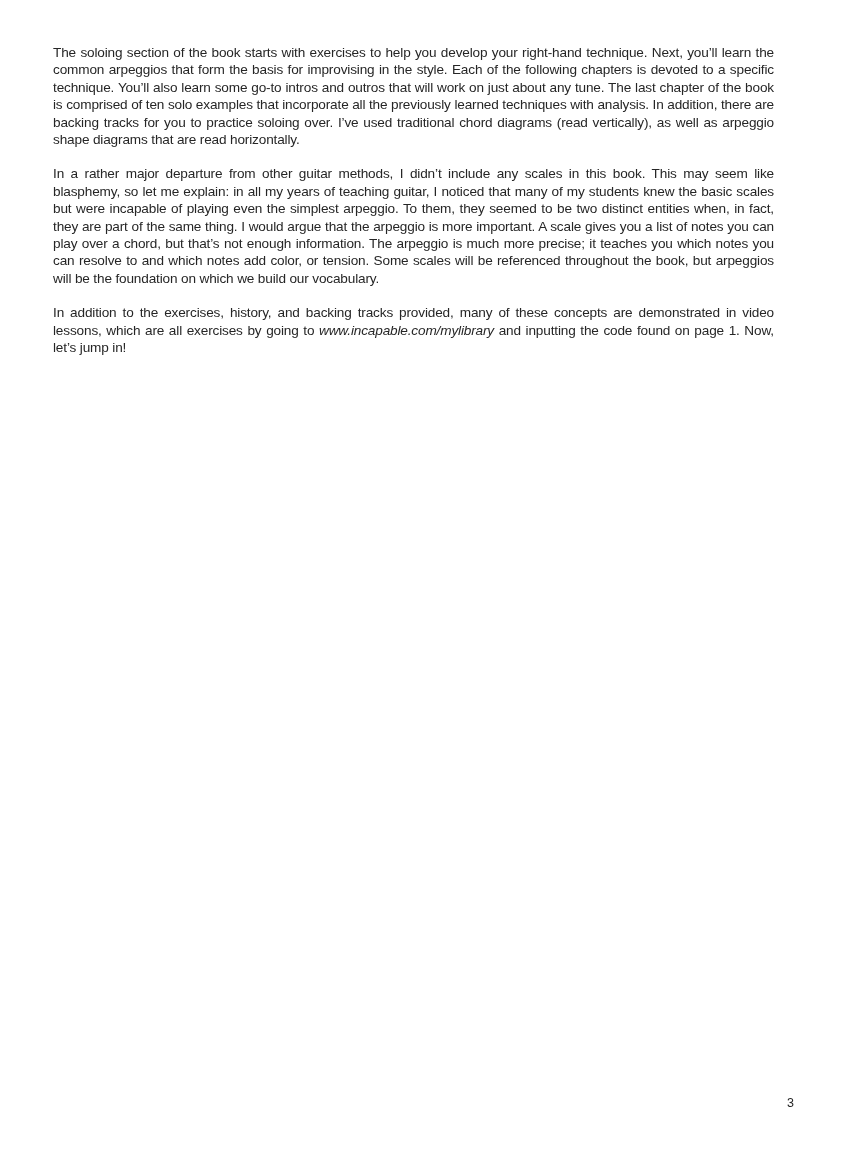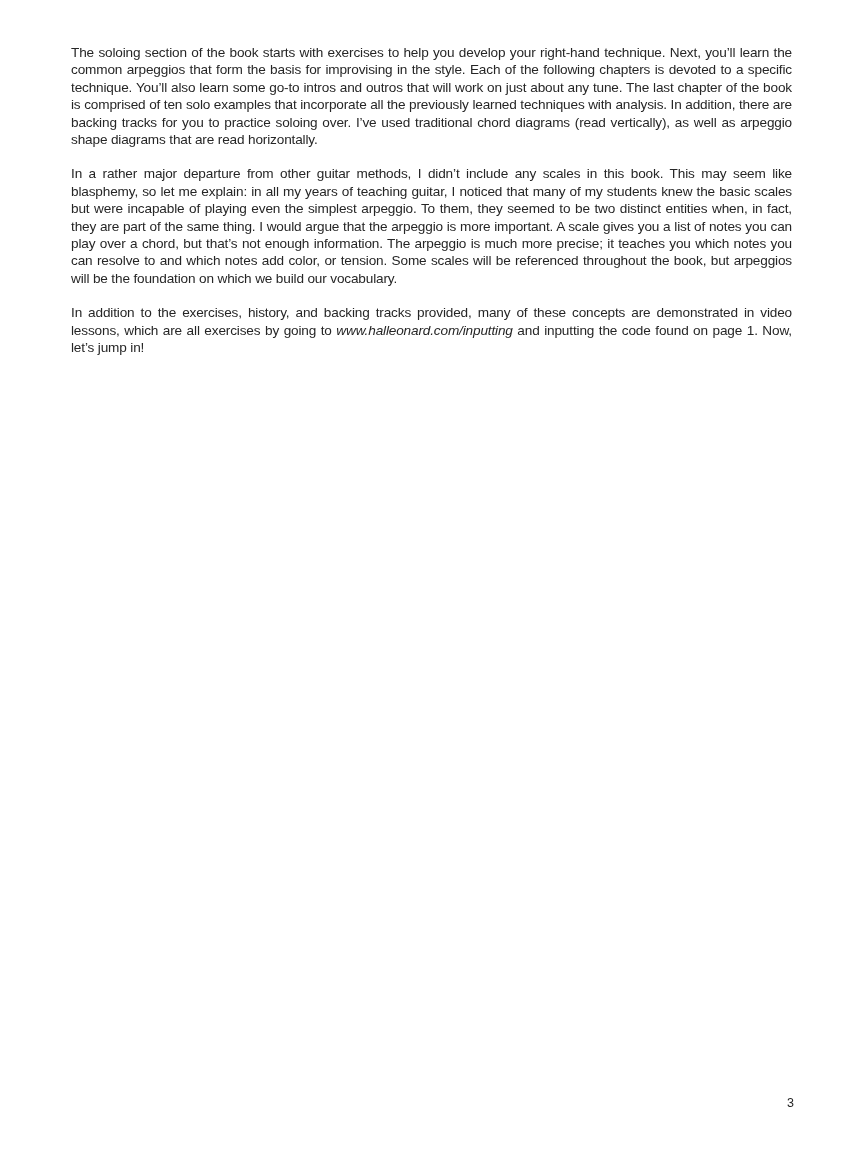--- a/index.html
+++ b/index.html
@@ -11,21 +11,21 @@
     position: relative;
     width: 864px;
     height: 1152px;
     background: #ffffff;
     overflow: hidden;
     font-family: "Liberation Sans", sans-serif;
     color: #262626;
   }
   .content {
     position: absolute;
-    left: 71px;
+    left: 53px;
     top: 44px;
     width: 721px;
   }
   .content p {
     margin: 0 0 17px 0;
     font-size: 13.6px;
     line-height: 17.4px;
     letter-spacing: -0.15px;
     text-align: justify;
     color: #262626;
@@ -41,17 +41,17 @@
     color: #262626;
   }
 </style>
 </head>
 <body>
 
 <div class="page">
   <div class="content">
     <p>The soloing section of the book starts with exercises to help you develop your right-hand technique. Next, you’ll learn the common arpeggios that form the basis for improvising in the style. Each of the following chapters is devoted to a specific technique. You’ll also learn some go-to intros and outros that will work on just about any tune. The last chapter of the book is comprised of ten solo examples that incorporate all the previously learned techniques with analysis. In addition, there are backing tracks for you to practice soloing over. I’ve used traditional chord diagrams (read vertically), as well as arpeggio shape diagrams that are read horizontally.</p>
     <p>In a rather major departure from other guitar methods, I didn’t include any scales in this book. This may seem like blasphemy, so let me explain: in all my years of teaching guitar, I noticed that many of my students knew the basic scales but were incapable of playing even the simplest arpeggio. To them, they seemed to be two distinct entities when, in fact, they are part of the same thing. I would argue that the arpeggio is more important. A scale gives you a list of notes you can play over a chord, but that’s not enough information. The arpeggio is much more precise; it teaches you which notes you can resolve to and which notes add color, or tension. Some scales will be referenced throughout the book, but arpeggios will be the foundation on which we build our vocabulary.</p>
-    <p><span>In addition to the exercises, history, and backing tracks provided, many of these concepts are demonstrated in video lessons, which are all exercises by going to </span><span class="italic-url">www.halleonard.com/inputting</span><span> and inputting the code found on page 1. Now, let’s jump in!</span></p>
+    <p><span>In addition to the exercises, history, and backing tracks provided, many of these concepts are demonstrated in video lessons, which are all exercises by going to </span><span class="italic-url">www.incapable.com/mylibrary</span><span> and inputting the code found on page 1. Now, let’s jump in!</span></p>
   </div>
 
   <div class="page-number">3</div>
 </div>
 
 </body></html>

